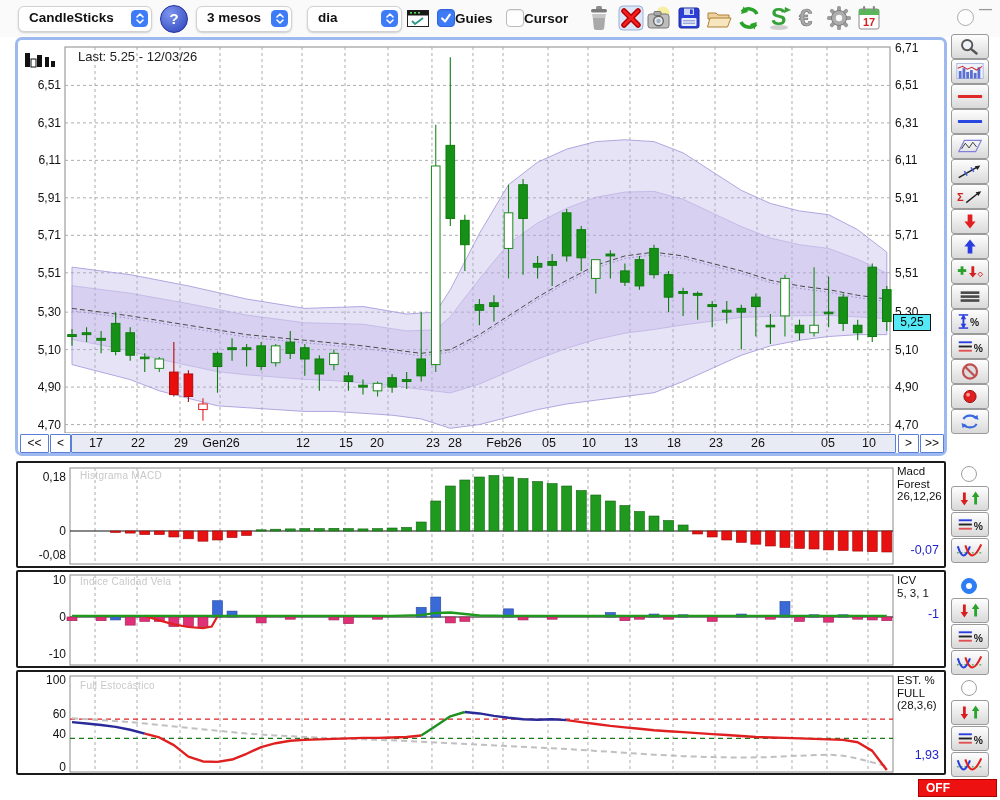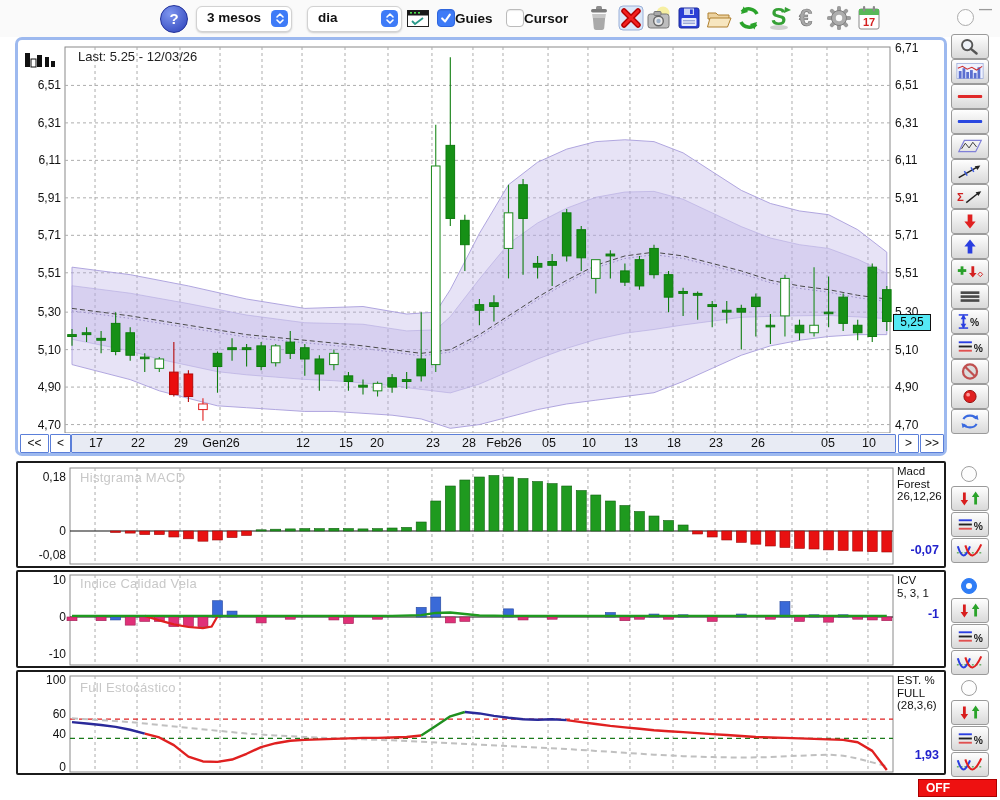--- a/index.html
+++ b/index.html
@@ -34,43 +34,51 @@
       font-size:12px;text-align:center;line-height:15px;color:#000;}
   
   .nav-row{position:absolute;left:20px;top:434px;width:922px;height:20px;}
   .nav-btn{position:absolute;top:0;height:17px;background:#fff;border:1.5px solid #5b7fd9;border-radius:1px;
       font-size:12px;text-align:center;line-height:16px;color:#111;}
   .nav-strip{position:absolute;left:51px;top:0;width:823px;height:17px;background:#e8ebf4;
       border:1.5px solid #5b7fd9;border-radius:1px;overflow:hidden;}
   .dlab{position:absolute;top:1px;width:44px;text-align:center;font-size:12.5px;color:#111;}
   
   .pframe{position:absolute;left:16px;width:926px;border:2px solid #1b1b1b;border-radius:2px;background:transparent;}
-  .ptitle{position:absolute;left:80px;font-size:13px;color:#c8c8c8;letter-spacing:.3px;}
+  .ptitle{position:absolute;left:80px;font-size:10px;color:#c8c8c8;letter-spacing:.3px;}
   .pright{position:absolute;left:897px;width:46px;font-size:11.5px;color:#111;line-height:1.1;}
-  .pvalue{position:absolute;left:893px;width:46px;text-align:right;font-size:12.5px;color:#2323cc;font-weight:bold;}
+  .pvalue{position:absolute;left:893px;width:46px;text-align:right;font-size:12.5px;color:#2323cc;}
   
   .sym{position:absolute;left:22px;top:779px;font-size:13.5px;font-weight:bold;color:#000;}
   .cpath{position:absolute;left:305px;top:780px;font-size:13px;font-weight:bold;color:#2222d6;}
   .offbtn{position:absolute;left:918px;top:779px;width:70px;height:16px;background:#ee1111;border:1px solid #a00;
       color:#fff;font-weight:bold;font-size:12px;line-height:16px;padding-left:7px;}
   
   .sbtn{position:absolute;left:951px;width:36px;height:23px;border:1px solid #9a9a9a;border-radius:3px;
       background:linear-gradient(#fefefe,#d9d9d9);display:flex;align-items:center;justify-content:center;}
   .radio{position:absolute;left:961px;width:14px;height:14px;border-radius:50%;border:1.5px solid #a0a0a0;background:#fdfdfd;}
   .radio.sel{background:#2f7df6;border-color:#2f7df6;}
   .radio.sel::after{content:"";position:absolute;left:4px;top:4px;width:6px;height:6px;border-radius:50%;background:#fff;}
   .grid{stroke:#adadad;stroke-dasharray:3,3;stroke-width:1;}
   text.axlab{font-family:"Liberation Sans",sans-serif;font-size:12px;fill:#111;}
 </style>
 </head>
 <body>
 
 <div class="app">
 
   <div class="toolbar">
+    <div class="mac-select" style="left:18px;width:132px">
+      <span class="msl">CandleSticks</span>
+      <span class="badge">
+          <svg width="10" height="13" viewBox="0 0 10 13">
+            <path d="M2 5 L5 2 L8 5 M2 8 L5 11 L8 8" stroke="#fff" stroke-width="1.6" fill="none" stroke-linecap="round" stroke-linejoin="round"></path>
+          </svg>
+        </span>
+    </div>
     <div class="help"><span>?</span></div>
     <div class="mac-select" style="left:196px;width:94px">
       <span class="msl">3 mesos</span>
       <span class="badge">
           <svg width="10" height="13" viewBox="0 0 10 13">
             <path d="M2 5 L5 2 L8 5 M2 8 L5 11 L8 8" stroke="#fff" stroke-width="1.6" fill="none" stroke-linecap="round" stroke-linejoin="round"></path>
           </svg>
         </span>
     </div>
     <div class="mac-select" style="left:307px;width:93px">
@@ -380,21 +388,21 @@
     <div class="nav-strip" id="navStrip">
         <span class="dlab" style="left: 2.03px;">17</span>
         <span class="dlab" style="left: 44.0225px;">22</span>
         <span class="dlab" style="left: 87.005px;">29</span>
         <span class="dlab" style="left: 127.017px;">Gen26</span>
         <span class="dlab" style="left: 169.01px; margin-top: 24px;">07</span>
         <span class="dlab" style="left: 209.023px;">12</span>
         <span class="dlab" style="left: 252.005px;">15</span>
         <span class="dlab" style="left: 283px;">20</span>
         <span class="dlab" style="left: 338.96px;">23</span>
-        <span class="dlab" style="left: 375px; text-align: center;">28</span>
+        <span class="dlab" style="left: 361px; text-align: center;">28</span>
         <span class="dlab" style="left: 409.993px;">Feb26</span>
         <span class="dlab" style="left: 455.038px;">05</span>
         <span class="dlab" style="left: 494.967px;">10</span>
         <span class="dlab" style="left: 536.96px;">13</span>
         <span class="dlab" style="left: 580.025px;">18</span>
         <span class="dlab" style="left: 622.018px;">23</span>
         <span class="dlab" style="left: 664.01px;">26</span>
         <span class="dlab" style="left: 733.97px;">05</span>
         <span class="dlab" style="left: 774.972px;">10</span>
       </div>

